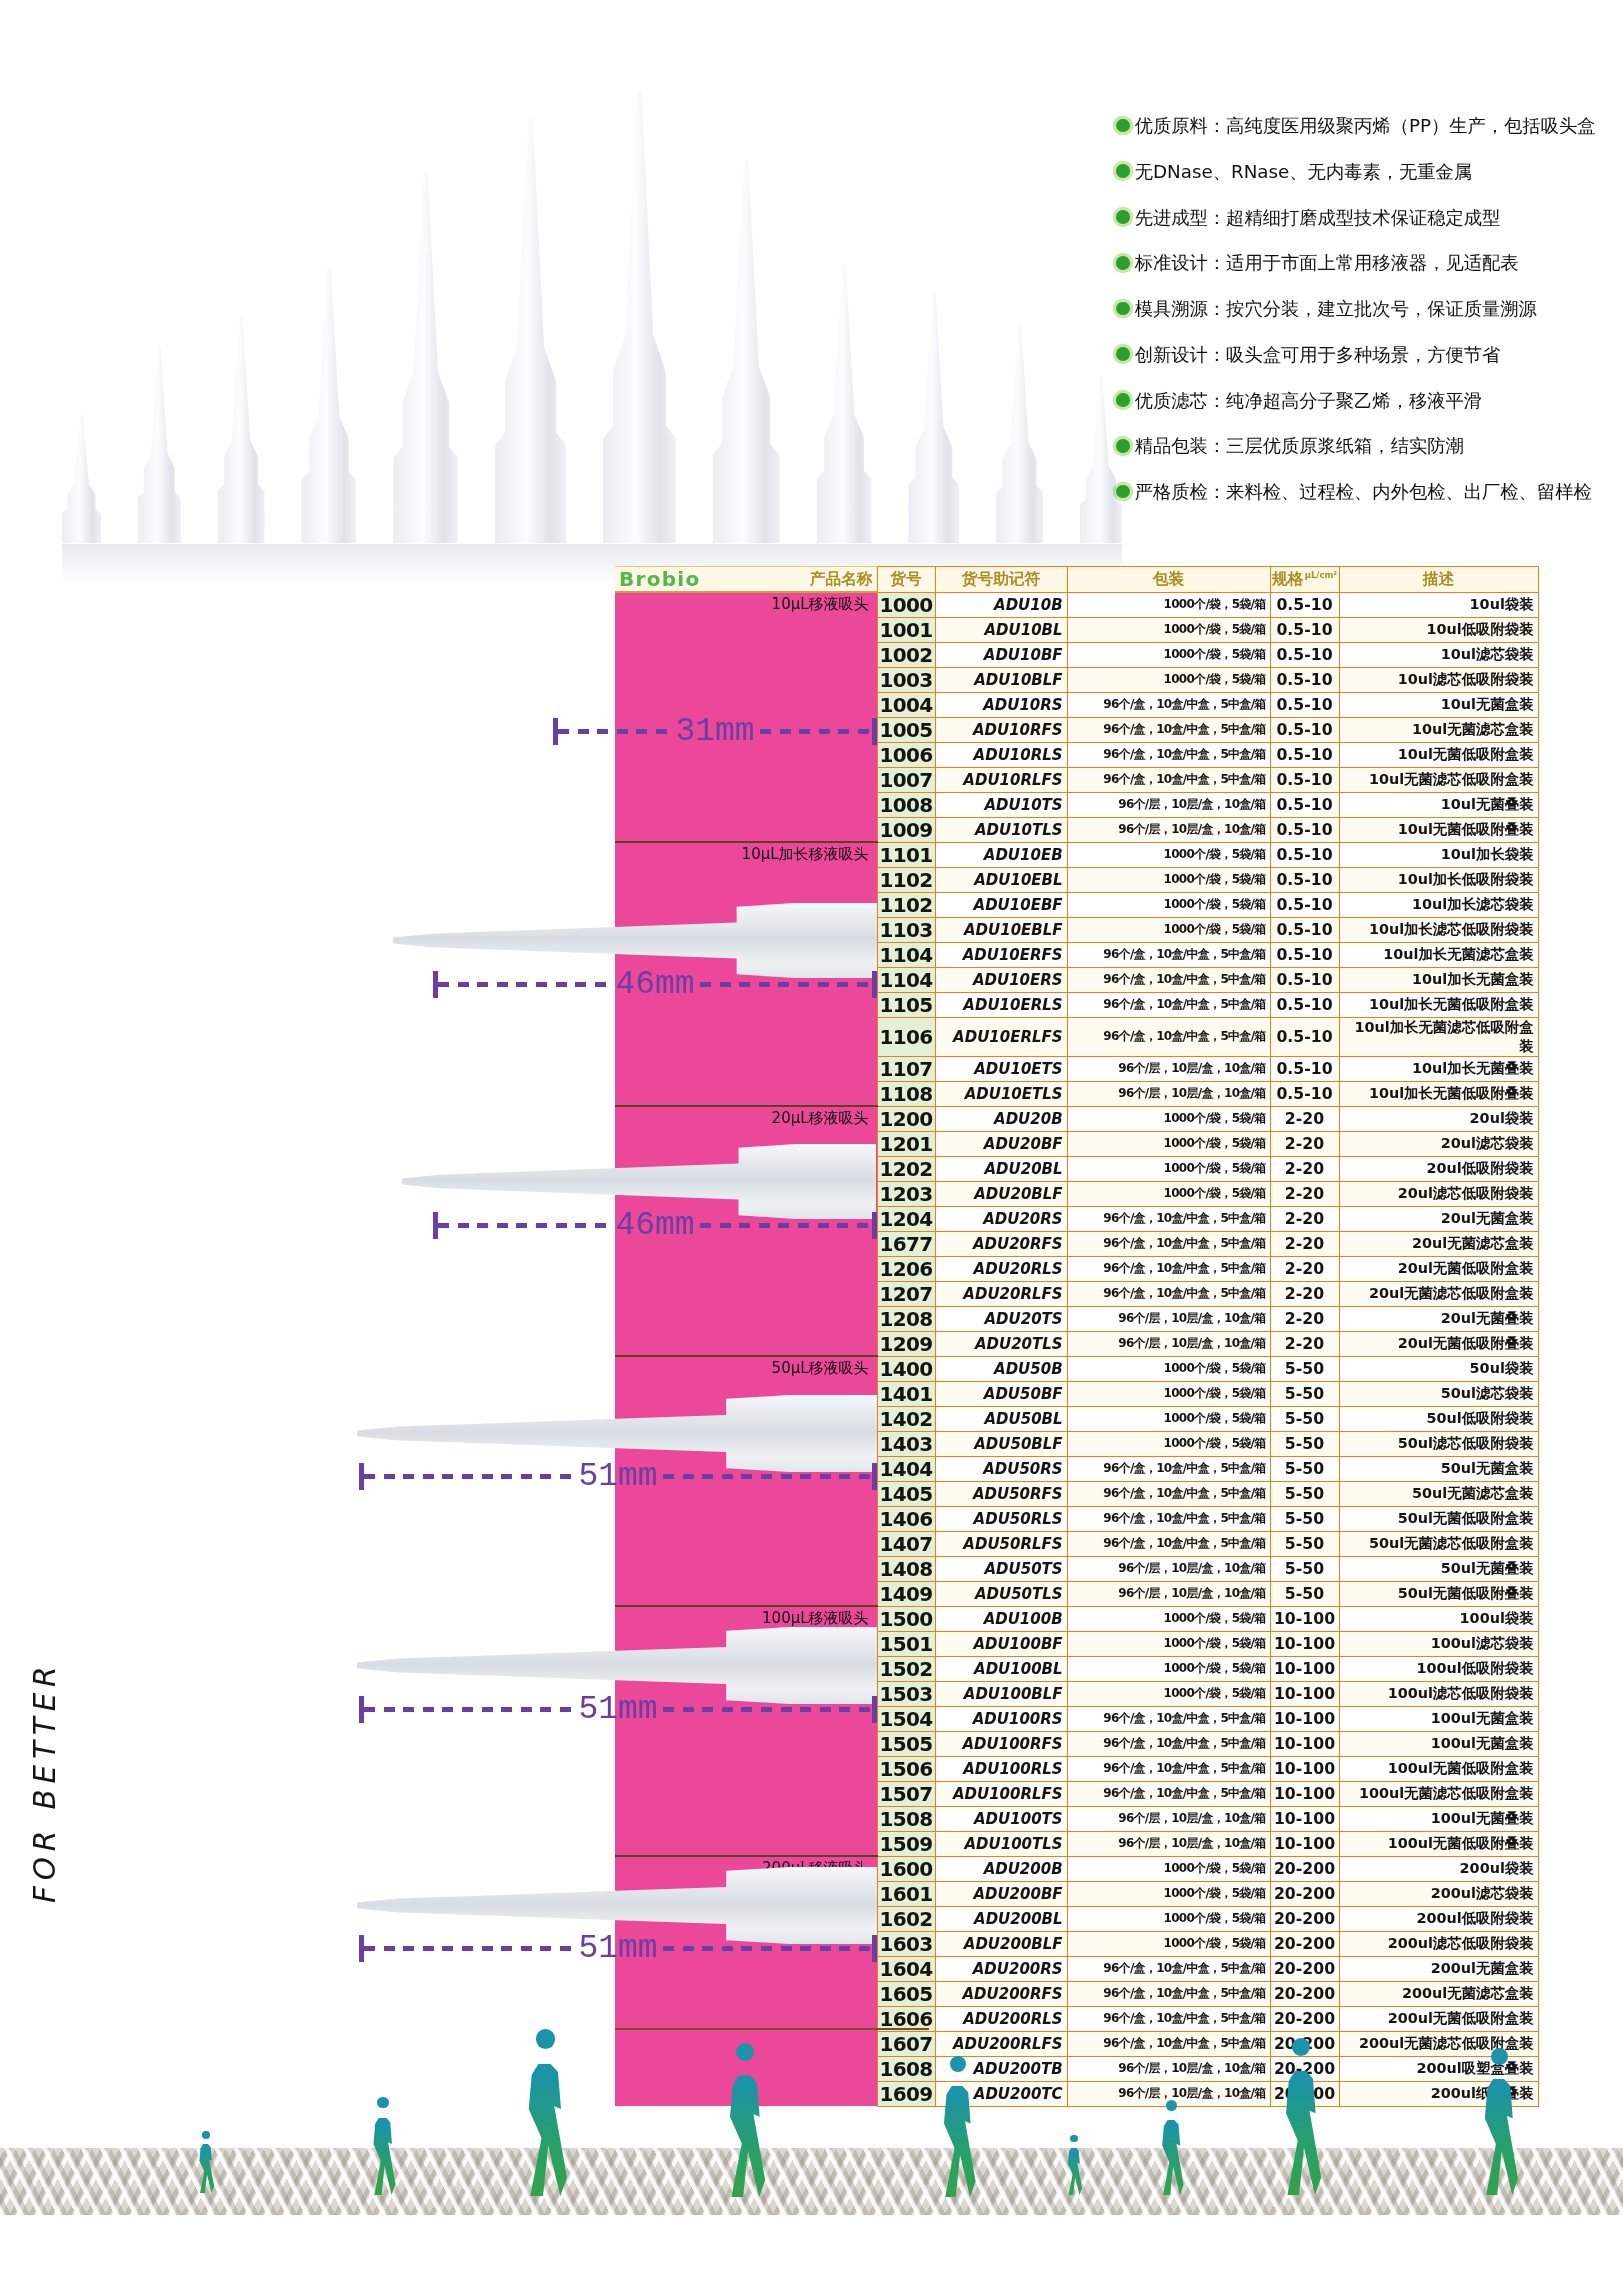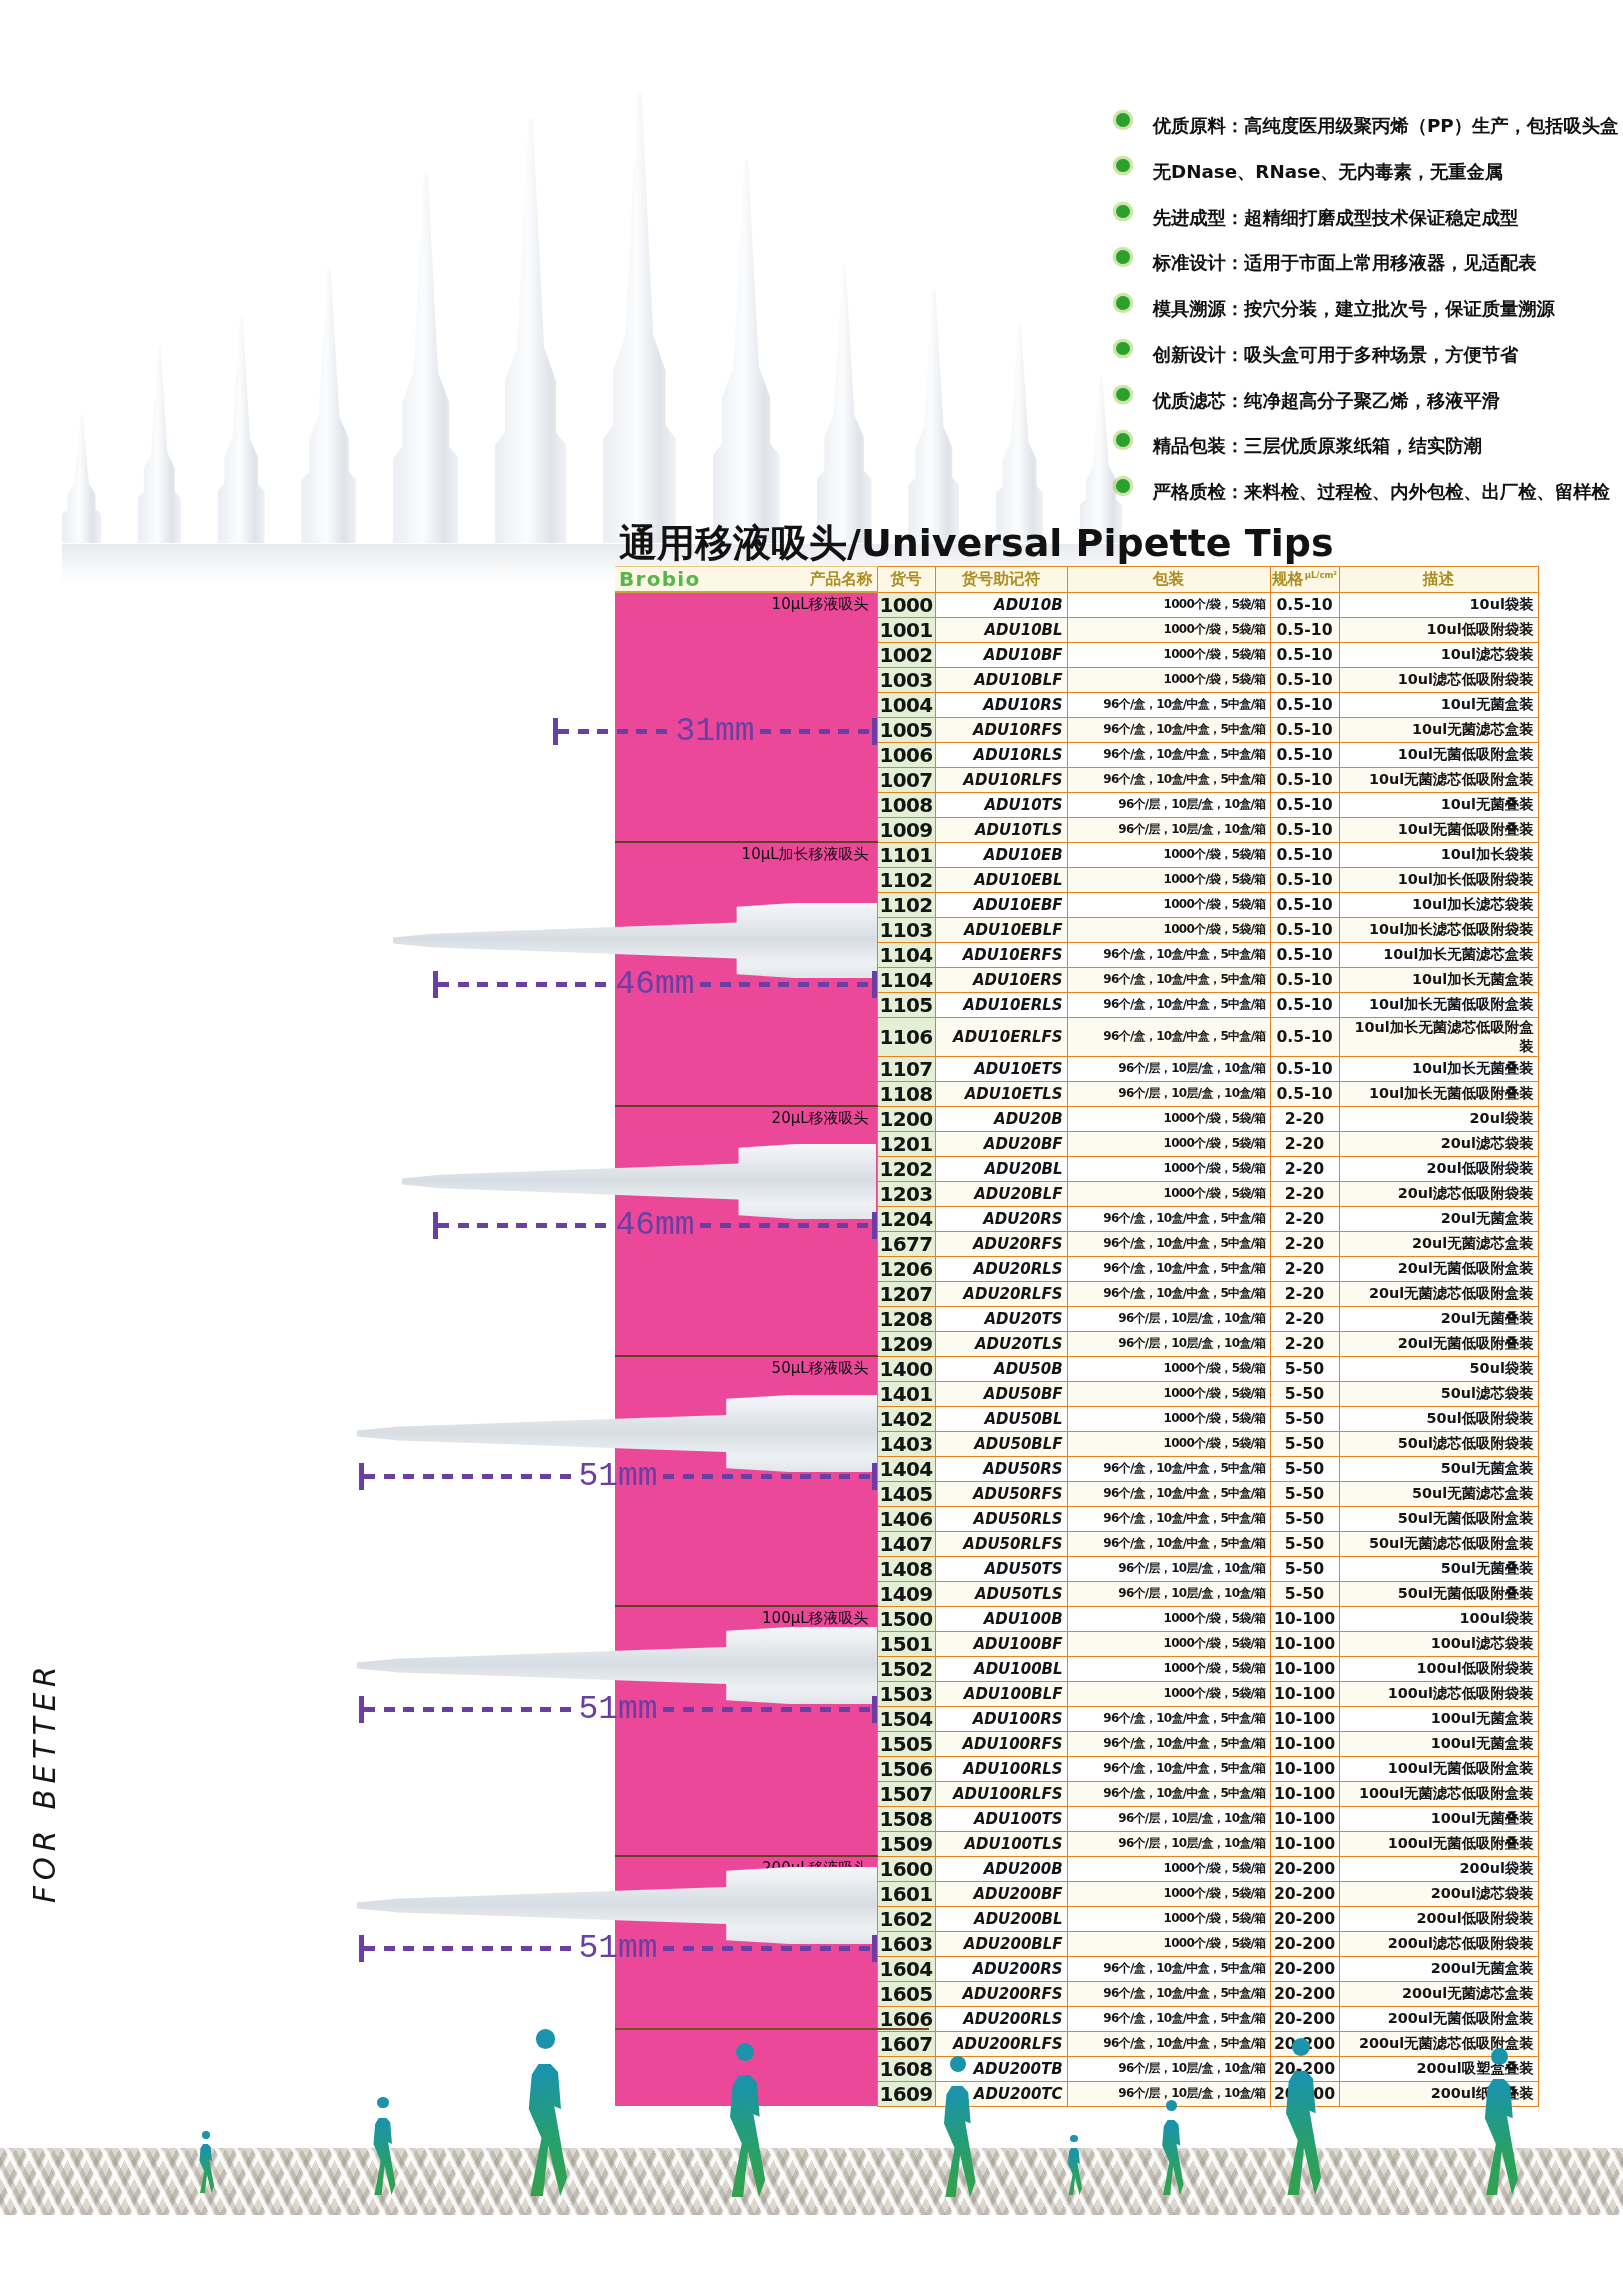--- a/index.html
+++ b/index.html
@@ -11,21 +11,21 @@
              display:flex;align-items:flex-end;justify-content:space-between;}
   .tip{background:linear-gradient(90deg,#e9edf1 0%,#fbfcfd 46%,#dde2e8 78%,#eef1f4 100%);
        clip-path:polygon(47% 0,53% 0,69% 54%,86% 62%,86% 74%,100% 77%,100% 100%,0 100%,0 77%,14% 74%,14% 62%,31% 54%);
        opacity:.95;}
   .tips-reflection{position:absolute;left:62px;top:544px;width:1060px;height:39px;
        background:linear-gradient(180deg,rgba(190,196,204,.35),rgba(255,255,255,0));}
 
   
   .features{position:absolute;left:1116px;top:113px;width:507px;height:391px;
             display:flex;flex-direction:column;justify-content:space-between;list-style:none;margin:0;padding:0;}
-  .features li{display:flex;align-items:flex-start;gap:23px;font-size:18.3px;font-weight:700;white-space:nowrap;color:#111;}
+  .features li{display:flex;align-items:center;gap:5px;font-size:18.3px;font-weight:400;white-space:nowrap;color:#111;}
   .fdot{width:13.7px;height:13.7px;border-radius:50%;background:#2ca02c;flex:0 0 auto;
         box-shadow:0 0 0 3.3px rgba(141,198,63,.45);}
 
   
   .title{position:absolute;left:619px;top:518px;font-size:38px;font-weight:800;color:#121212;letter-spacing:0;}
 
   
   table.cat{position:absolute;left:615px;top:566px;width:923px;border-collapse:collapse;table-layout:fixed;}
   table.cat th,table.cat td{box-sizing:border-box;overflow:hidden;}
   thead th{height:25px;background:#fdf8e6;color:#ad8d21;font-weight:700;font-size:15.7px;}
@@ -126,21 +126,20 @@
     <li>
         <span class="fdot"></span>
         <span>精品包装：三层优质原浆纸箱，结实防潮</span>
       </li>
     <li>
         <span class="fdot"></span>
         <span>严格质检：来料检、过程检、内外包检、出厂检、留样检</span>
       </li>
   </ul>
 
-  <div class="title">通用移液吸头/Universal Pipette Tips</div>
 
   <table class="cat">
     <colgroup>
       <col style="width:262px">
         <col style="width:58px">
         <col style="width:132px">
       <col style="width:203px">
         <col style="width:69px">
         <col style="width:199px">
     </colgroup>

